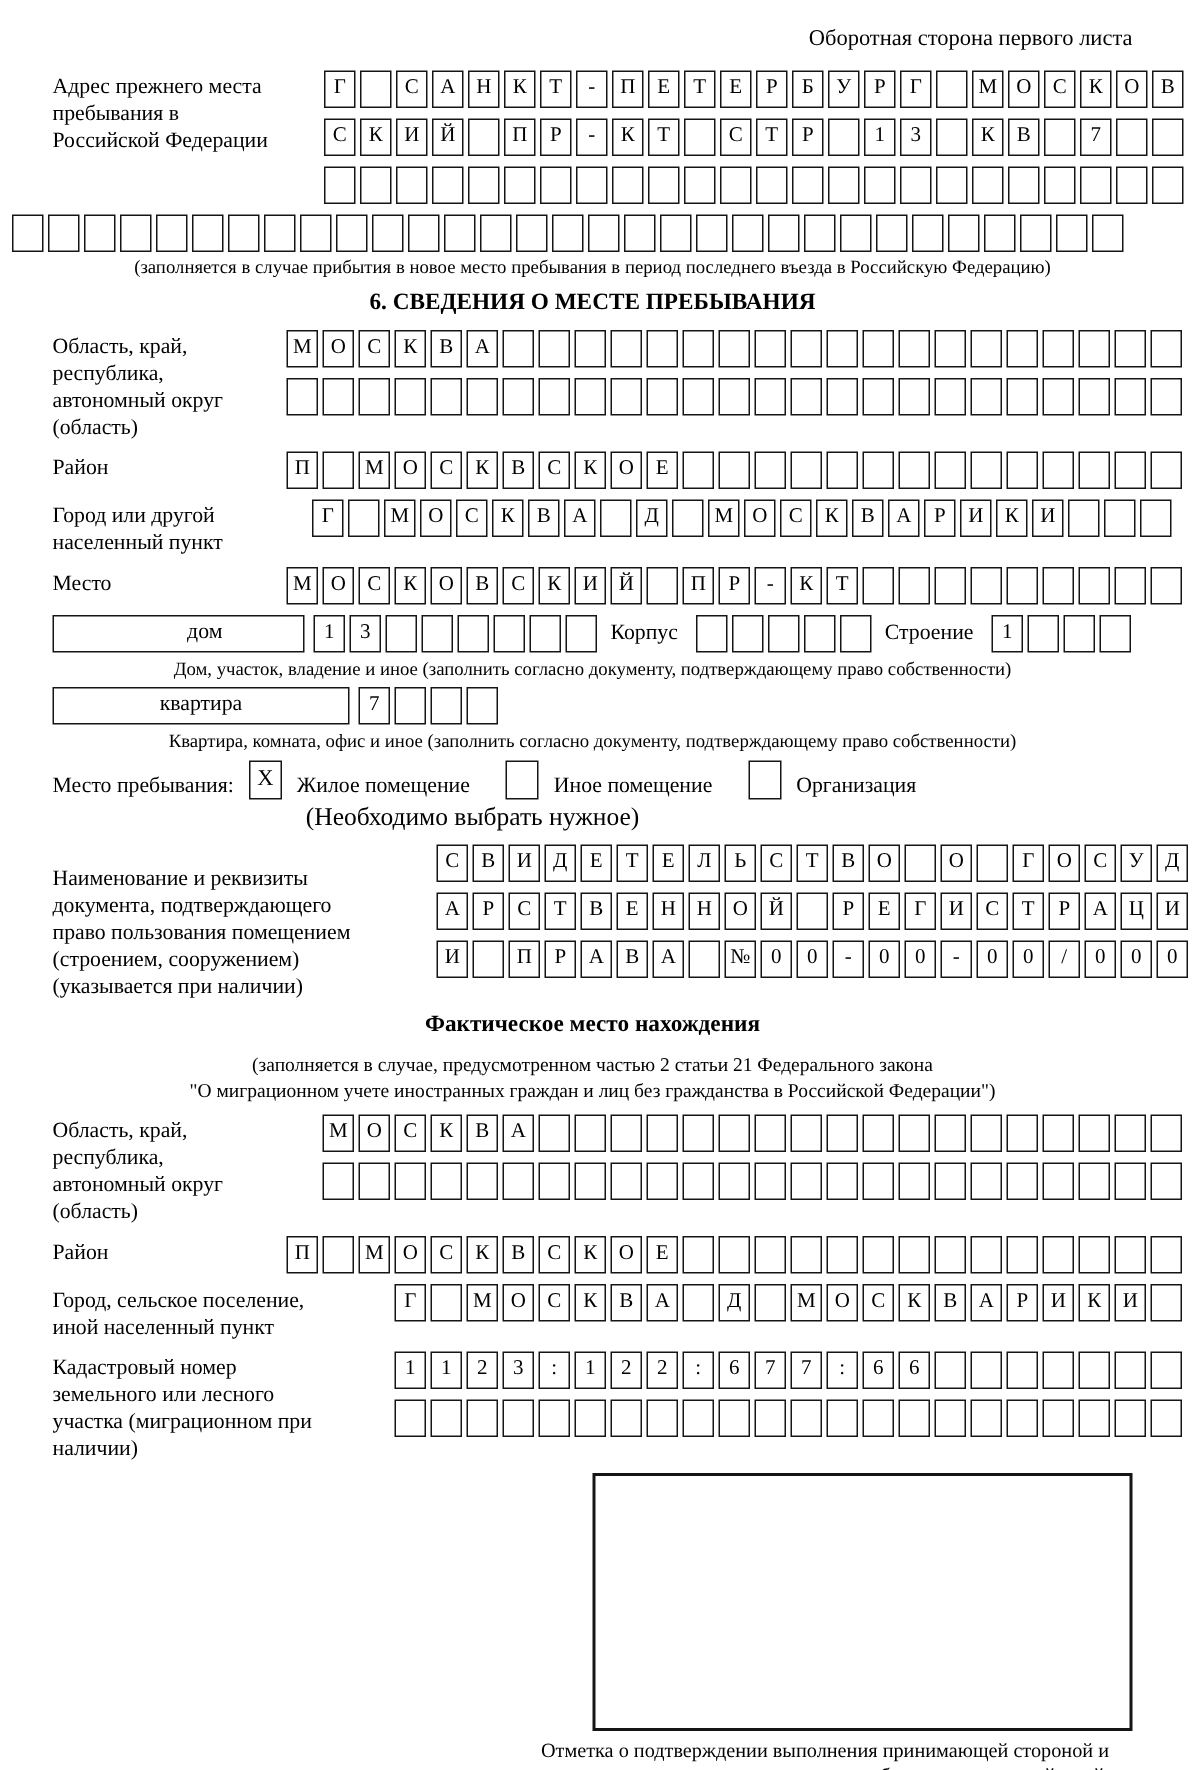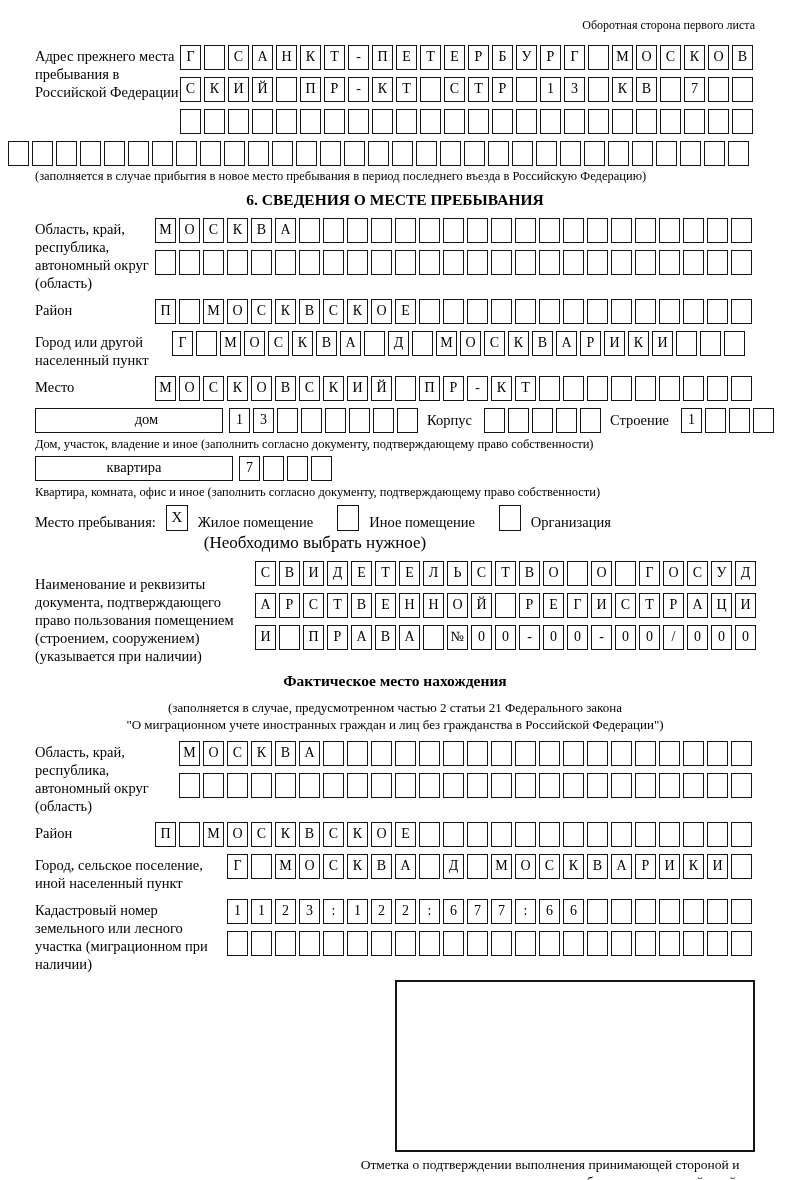--- a/index.html
+++ b/index.html
@@ -3,45 +3,45 @@
 <meta charset="utf-8">
 <style>
   * { box-sizing: border-box; }
   html,body { margin:0; padding:0; background:#ffffff; }
   body {
     width:800px; height:1180px;
     font-family:"Liberation Serif","DejaVu Serif",serif;
     color:#000;
   }
   .page { padding:18px 45px 0 35px; }
-  .hdr-note { text-align:right; font-size:12px; margin-bottom:12px; }
+  .hdr-note { text-align:right; font-size:15px; margin-bottom:12px; }
 
   .cell {
     display:inline-block; width:21px; height:25px;
     border:1.5px solid #151515; margin-right:3px;
     text-align:center; font-size:14px; line-height:21px;
     vertical-align:top; background:#fff;
   }
   .cellrow { height:25px; margin-bottom:7px; white-space:nowrap; }
   .fcells .cellrow:last-child { margin-bottom:0; }
 
-  .field { display:flex; align-items:flex-start; margin-bottom:7px; }
+  .field { display:flex; align-items:flex-start; margin-bottom:7px;gap:36px; }
   .flabel { font-size:14.5px; line-height:18px; padding-top:2px; flex:none; }
   .w145{width:145px;} .w120{width:120px;} .w137{width:137px;}
   .w220{width:220px;margin-top:12px;} .w144{width:144px;} .w192{width:192px;}
 
   .fullrow { margin-left:-27px; margin-bottom:3px; }
-  .note-c { font-size:12.5px; line-height:15px; margin:2px 0 4px; }
+  .note-c { text-align:center; font-size:12.5px; line-height:15px; margin:2px 0 4px; }
   .title { text-align:center; font-weight:bold; font-size:15.5px; margin:7px 0 9px; }
 
   .widebox {
     display:inline-block; height:25px; border:1.5px solid #151515;
     text-align:center; font-size:14.5px; line-height:21px; vertical-align:top;
   }
-  .wb168{width:188px;padding-left:35px;} .wb198{width:198px;}
+  .wb168{width:168px;padding-left:35px;} .wb198{width:198px;}
   .inline-label { display:inline-block; font-size:14.5px; line-height:25px; vertical-align:top; margin:0 6px; }
   .houserow { white-space:nowrap; margin-bottom:4px; }
   .cellgroup { display:inline-block; vertical-align:top; margin-left:6px; }
 
   .stayrow { display:flex; align-items:flex-end; margin:5px 0 2px; font-size:14.5px; }
   .stay-label { margin-right:10px; }
   .opt-label { margin-right:24px; }
   .checkbox {
     display:inline-block; width:22px; height:26px; flex:none;
     border:1.5px solid #151515; text-align:center;

